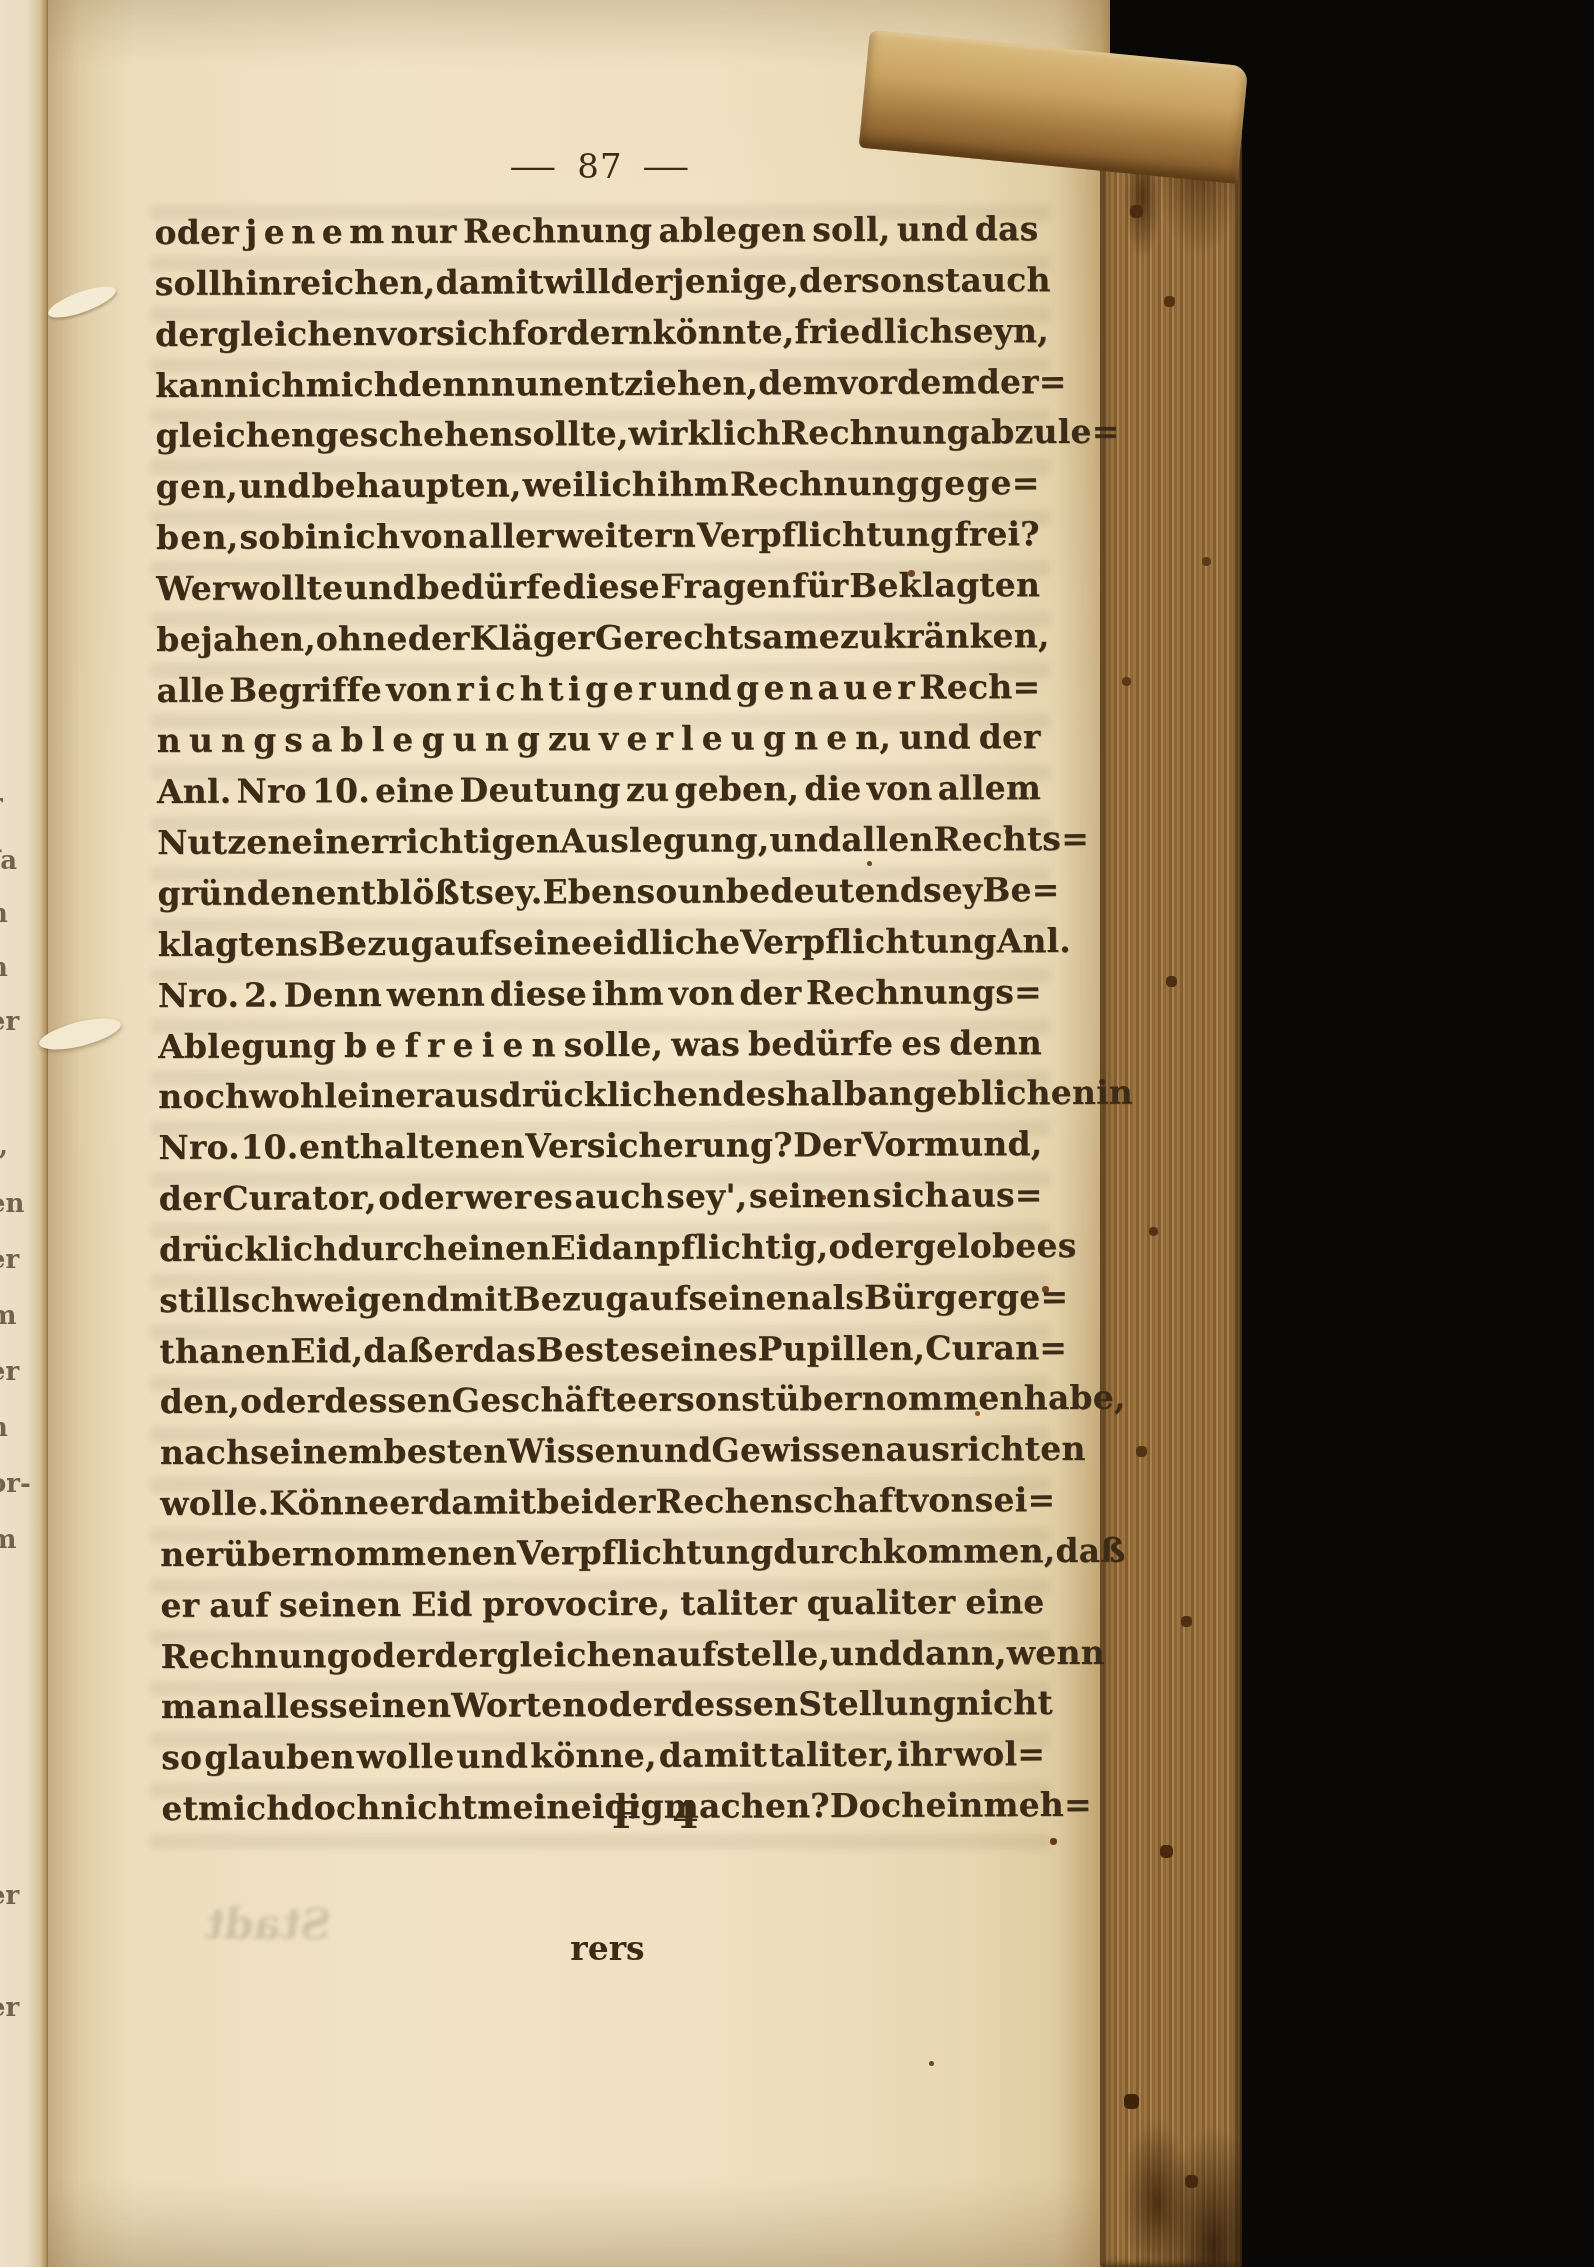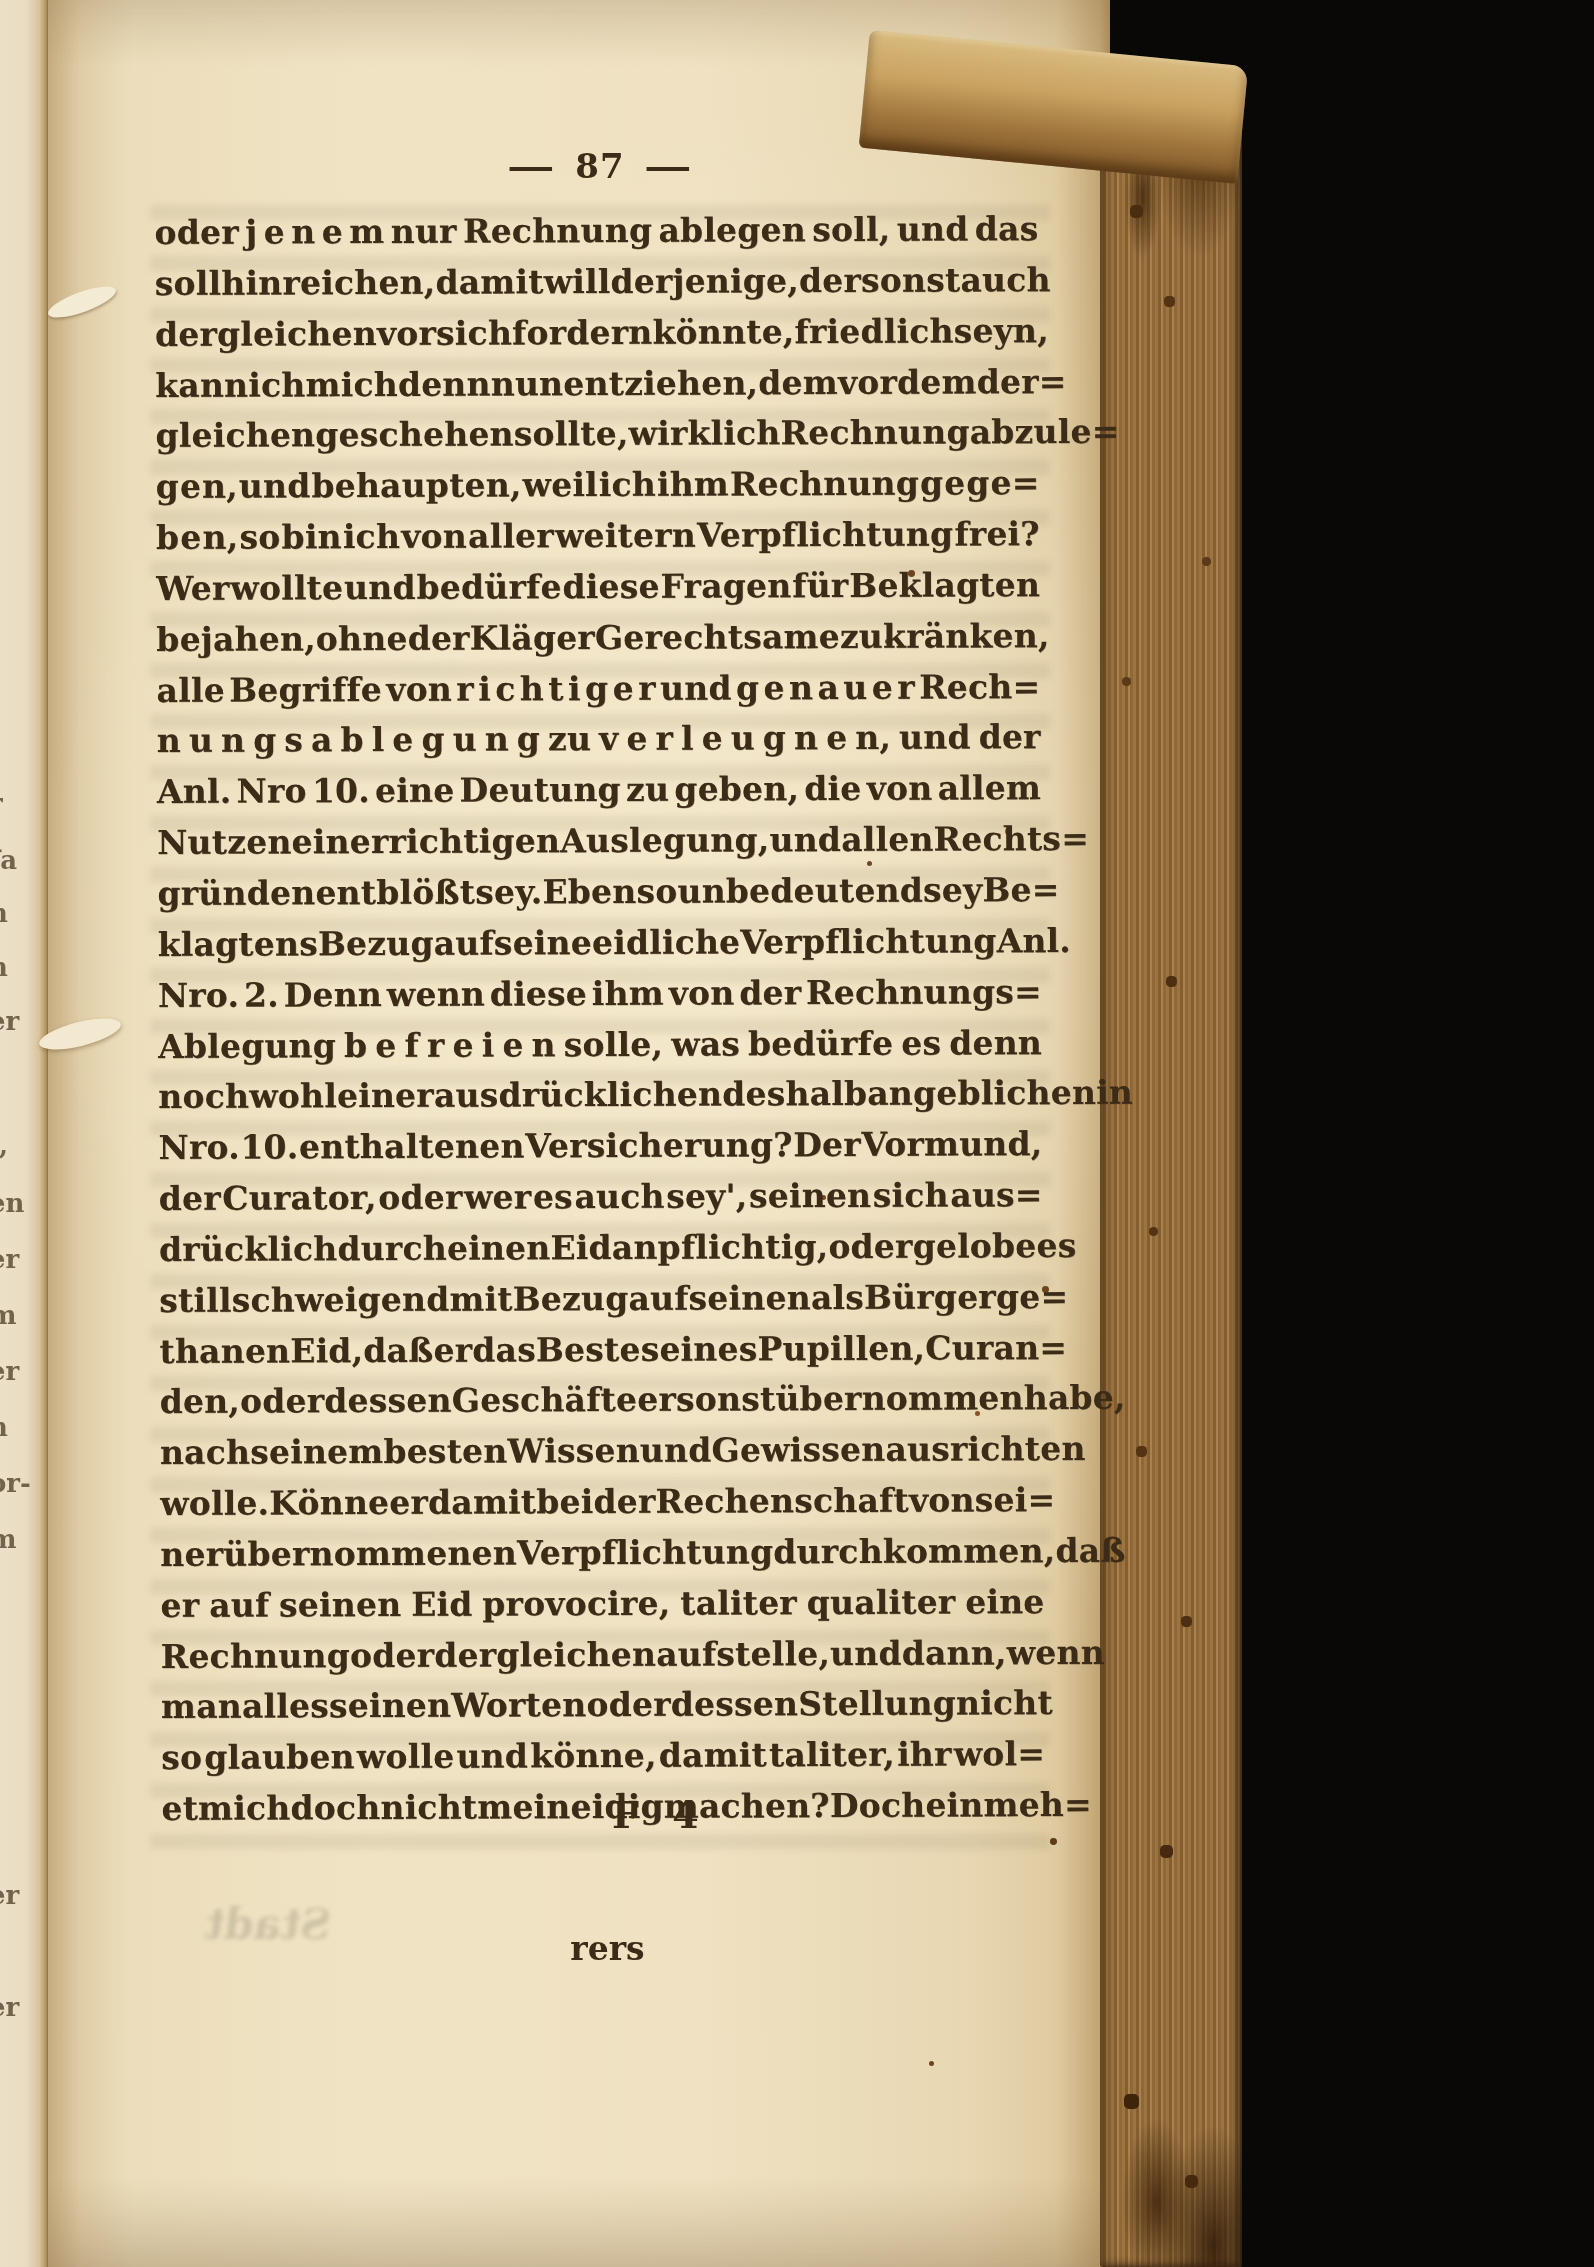--- a/index.html
+++ b/index.html
@@ -59,21 +59,21 @@
       910px 572px 0 2px #6e4320, 886px 640px 0 1px #7b4a22, 1007px 830px 0 2px #9a4a28,
       868px 862px 0 1px #74441f, 1044px 1288px 0 2px #6e4320, 976px 1412px 0 1px #8a5228,
       1052px 1840px 0 2px #5f3a1a, 930px 2062px 0 1px #6e4320, 822px 1196px 0 1px #7b4a22,
       1135px 210px 0 5px #4a2c10, 1168px 300px 0 4px #533313, 1125px 680px 0 3px #5a3a18,
       1170px 980px 0 4px #4e2f12, 1140px 1450px 0 4px #533313, 1165px 1850px 0 5px #46290e,
       1130px 2100px 0 6px #3f240c, 1190px 2180px 0 5px #46290e, 1205px 560px 0 3px #5a3a18,
       1152px 1230px 0 3px #533313, 1185px 1620px 0 4px #4e2f12;}
 
   
   .header{position:absolute;left:158px;top:146px;width:884px;z-index:7;text-align:center;
-    color:var(--ink);font-size:34px;font-weight:bold;letter-spacing:1px;}
+    color:var(--ink);font-size:34px;font-weight:normal;letter-spacing:1px;}
   .header .dash{display:inline-block;margin:0 26px;transform:scaleX(1.4);}
   .text-block{position:absolute;left:158px;top:211px;width:884px;z-index:7;transform:rotate(-0.25deg);}
   .line{height:50.85px;font-size:33px;font-weight:bold;color:var(--ink);
     letter-spacing:.2px;word-spacing:2px;white-space:nowrap;
     text-align:justify;text-align-last:justify;
     text-shadow:.4px .5px 0 rgba(62,45,24,.45);}
   .line{display:flex;justify-content:space-between;}
   .line span{flex:0 0 auto;}
   .signature{position:absolute;left:612px;top:1792px;z-index:7;color:var(--ink);
     font-size:38px;font-weight:bold;letter-spacing:10px;}

